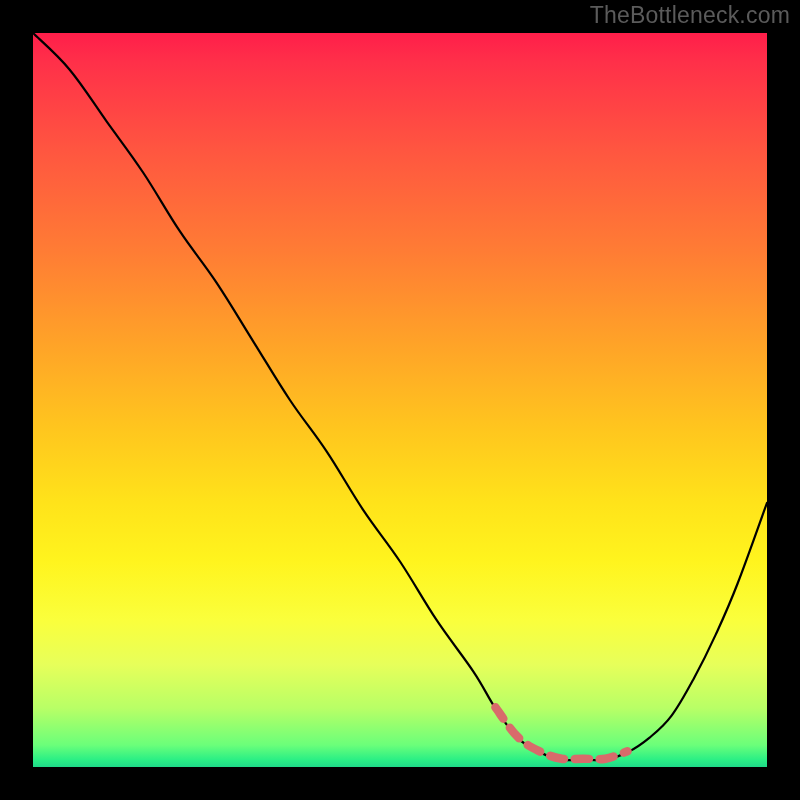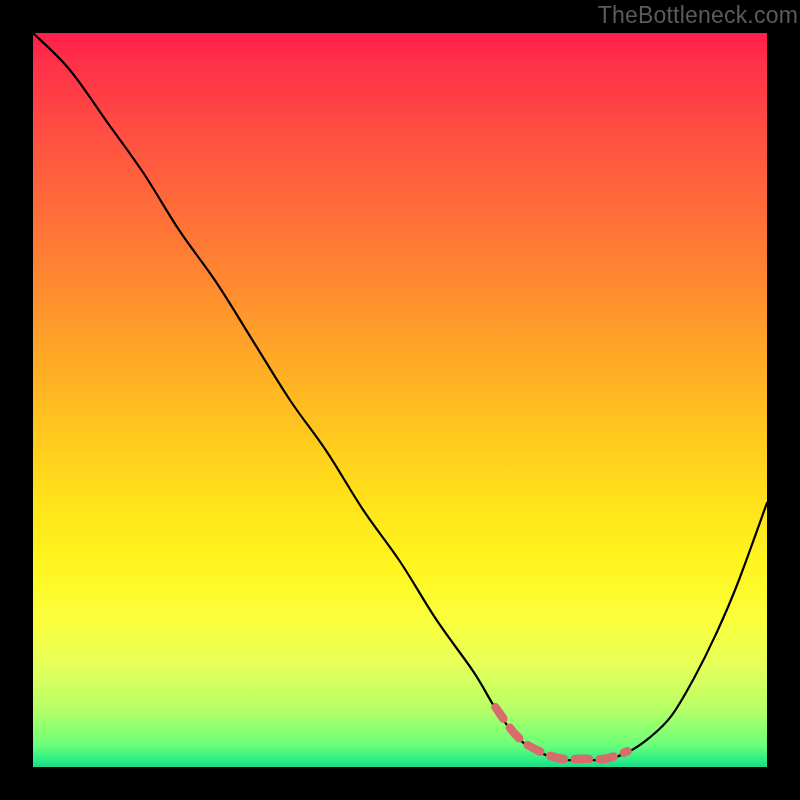--- a/index.html
+++ b/index.html
@@ -13,21 +13,21 @@
   }
   .frame {
     position: relative;
     width: 800px;
     height: 800px;
     background: #000000;
   }
   .watermark {
     position: absolute;
     top: 2px;
-    right: 2px;
+    right: 10px;
     color: #5b5b5b;
     font-size: 23px;
     font-weight: 500;
     letter-spacing: 0.2px;
     z-index: 10;
     text-align: center;
   }
   .plot-area {
     position: absolute;
     left: 33px;

